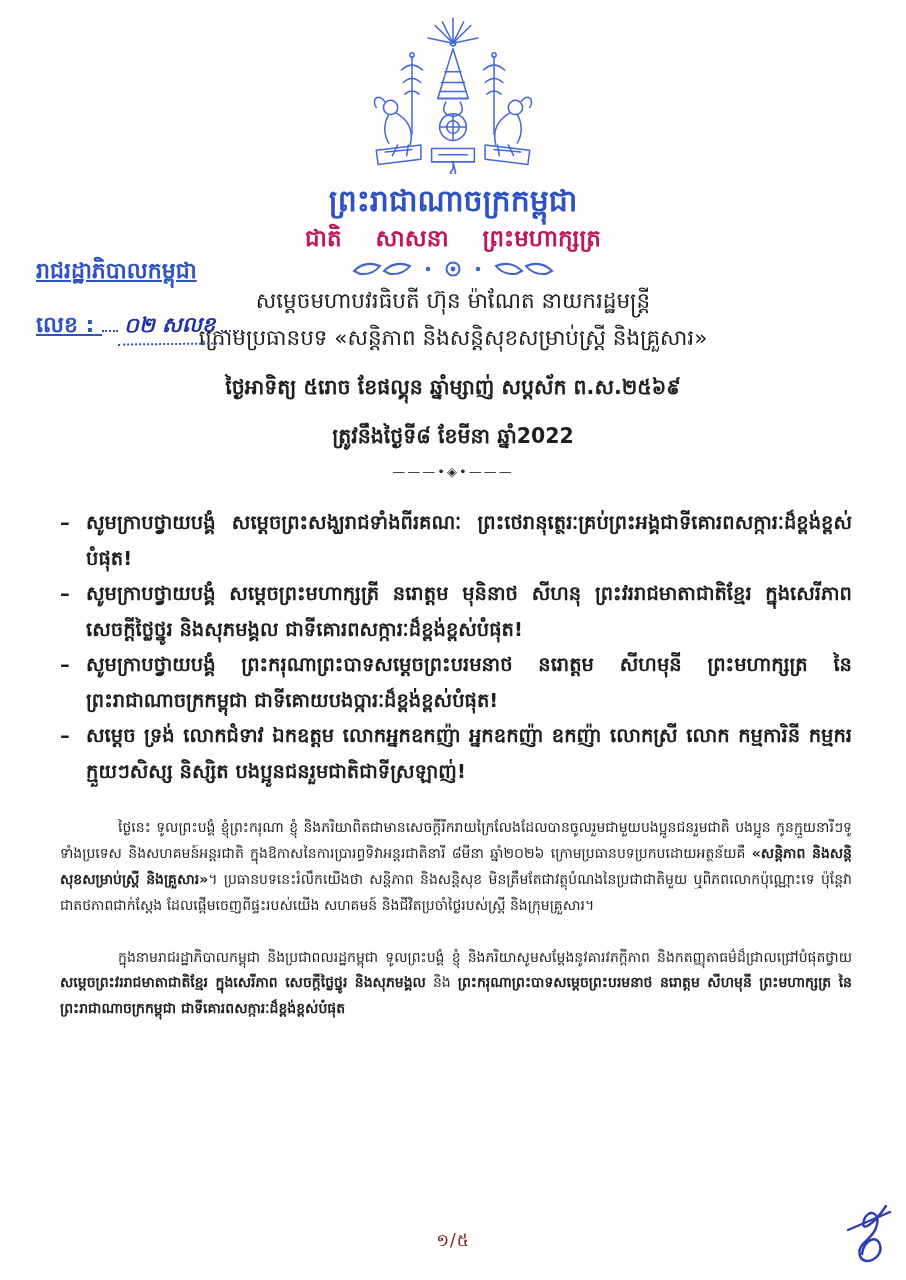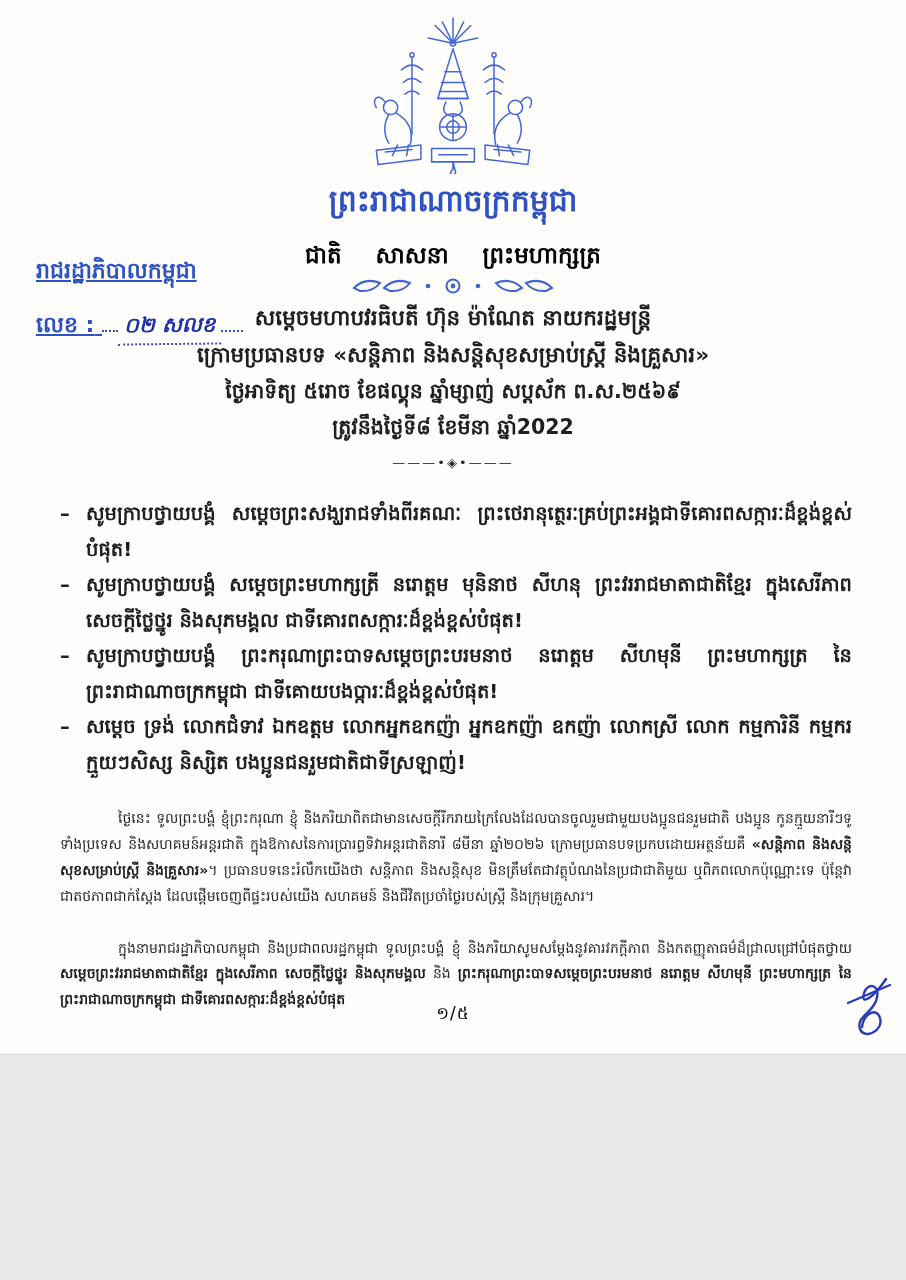--- a/index.html
+++ b/index.html
@@ -1,50 +1,50 @@
 <!DOCTYPE html>
 <html><head>
 <meta charset="utf-8">
 <style>
   html,body{margin:0;padding:0;background:#e8e8e8;}
   .page{
-    position:relative;width:906px;height:1053px;margin:0 auto;
+    position:relative;width:906px;height:1280px;margin:0 auto;
     background:#fffefc;overflow:hidden;
     font-family:"DejaVu Sans","Liberation Sans",sans-serif;
     color:#1f1f1f;
   }
   .center{text-align:center;}
   
   .emblem-wrap{padding-top:16px;text-align:center;}
   .kingdom{color:#2c52c4;font-weight:700;font-size:30px;line-height:1.25;margin-top:4px;}
-  .motto{color:#000000;font-weight:700;font-size:23px;line-height:1.3;margin-top:21px;word-spacing:26px;}
+  .motto{color:#be185d;font-weight:700;font-size:23px;line-height:1.3;margin-top:4px;word-spacing:26px;}
   .flourish-wrap{text-align:center;margin-top:4px;height:26px;}
   .gov-block{position:absolute;left:36px;top:256px;color:#2c52c4;text-decoration:underline;}
   .gov-name{font-weight:700;font-size:22px;line-height:1.35;}
   .num-line{font-weight:700;font-size:22px;margin-top:24px;white-space:nowrap;}
   .dot-seg{display:inline-block;border-bottom:2px dotted #2c52c4;height:20px;vertical-align:baseline;}
   .hand{display:inline-block;border-bottom:2px dotted #2c52c4;color:#1e31a5;
         font-style:italic;font-weight:600;font-size:21px;padding:0 6px 1px 6px;
         transform:rotate(-0.6deg);}
   
   .doc-title{font-size:30px;font-weight:700;margin:14px 0 6px 0;letter-spacing:1px;}
-  .sub-line{font-size:21.5px;font-weight:700;line-height:1.7;}
-  .date-line{font-size:20.5px;font-weight:700;line-height:1.65;margin-top:2px;}
+  .sub-line{font-size:21.5px;font-weight:400;line-height:1.7;}
+  .date-line{font-size:20.5px;font-weight:700;line-height:1.65;margin-top:15px;}
   .mini-divider{margin:10px auto 0 auto;font-size:13px;color:#2b2b2b;letter-spacing:2px;}
   
   .content{padding:14px 54px 0 60px;}
   .sal-list{margin-top:12px;}
   .sal{display:flex;font-weight:700;font-size:19.5px;line-height:1.82;text-align:justify;}
   .sal .dash{width:26px;flex:0 0 26px;}
   .sal .txt{flex:1;}
   .para{font-size:14px;line-height:1.85;text-align:justify;text-indent:58px;margin-top:26px;}
   .para .b{font-weight:700;}
   
   .page-num{position:absolute;left:0;right:0;bottom:26px;text-align:center;
-            font-size:17px;color:#000000;letter-spacing:1px;}
+            font-size:17px;color:#7f1d1d;letter-spacing:1px;}
   .signature{position:absolute;right:10px;bottom:4px;}
 </style>
 </head>
 <body>
 
 <div class="page">
 
   <div class="emblem-wrap">
     <svg width="214" height="158" viewBox="0 0 240 176" fill="none" stroke="#4468d8" stroke-width="1.7" stroke-linecap="round" stroke-linejoin="round">
 

